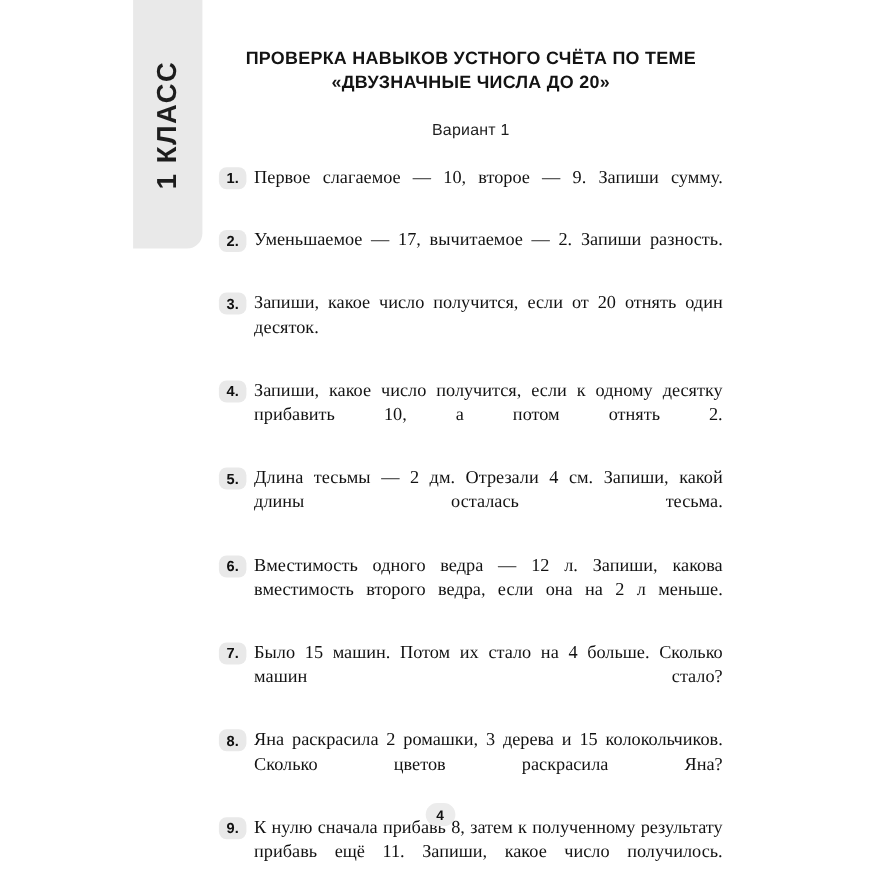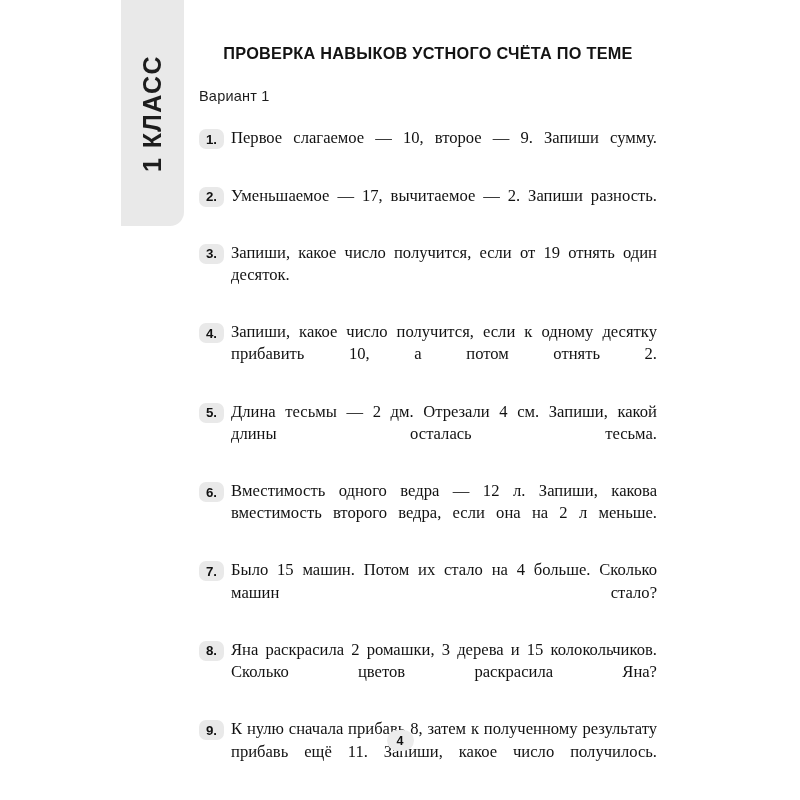--- a/index.html
+++ b/index.html
@@ -68,20 +68,21 @@
     color: #131313;
     text-transform: uppercase;
   }
   .doc-title .title-line {
     display: block;
   }
 
   .variant {
     margin: 0;
     padding-top: 24px;
+    text-align: center;
     font-family: "Liberation Sans", "DejaVu Sans", sans-serif;
     font-size: 14.5px;
     color: #1d1d1d;
     letter-spacing: 0.2px;
   }
 
   
   .task-list {
     margin: 0;
     padding: 0;
@@ -158,36 +159,37 @@
 <div class="page">
 
   <div class="grade-tab">
     <span class="grade-tab-label">1 КЛАСС</span>
   </div>
 
   <div class="content">
 
     <h1 class="doc-title">
       <span class="title-line">ПРОВЕРКА НАВЫКОВ УСТНОГО СЧЁТА ПО ТЕМЕ</span>
+      <span class="title-line">«ДВУЗНАЧНЫЕ ЧИСЛА ДО 20»</span>
     </h1>
 
     <p class="variant">Вариант 1</p>
 
     <ol class="task-list">
       <li class="task-item">
         <span class="task-num">1.</span>
         <span class="task-text">Первое слагаемое — 10, второе — 9. Запиши сумму.</span>
       </li>
       <li class="task-item">
         <span class="task-num">2.</span>
         <span class="task-text">Уменьшаемое — 17, вычитаемое — 2. Запиши разность.</span>
       </li>
       <li class="task-item">
         <span class="task-num">3.</span>
-        <span class="task-text">Запиши, какое число получится, если от 19 отнять один десяток.</span>
+        <span class="task-text">Запиши, какое число получится, если от 20 отнять один десяток.</span>
       </li>
       <li class="task-item">
         <span class="task-num">4.</span>
         <span class="task-text">Запиши, какое число получится, если к одному десятку прибавить 10, а потом отнять 2.</span>
       </li>
       <li class="task-item">
         <span class="task-num">5.</span>
         <span class="task-text">Длина тесьмы — 2 дм. Отрезали 4 см. Запиши, какой длины осталась тесьма.</span>
       </li>
       <li class="task-item">

